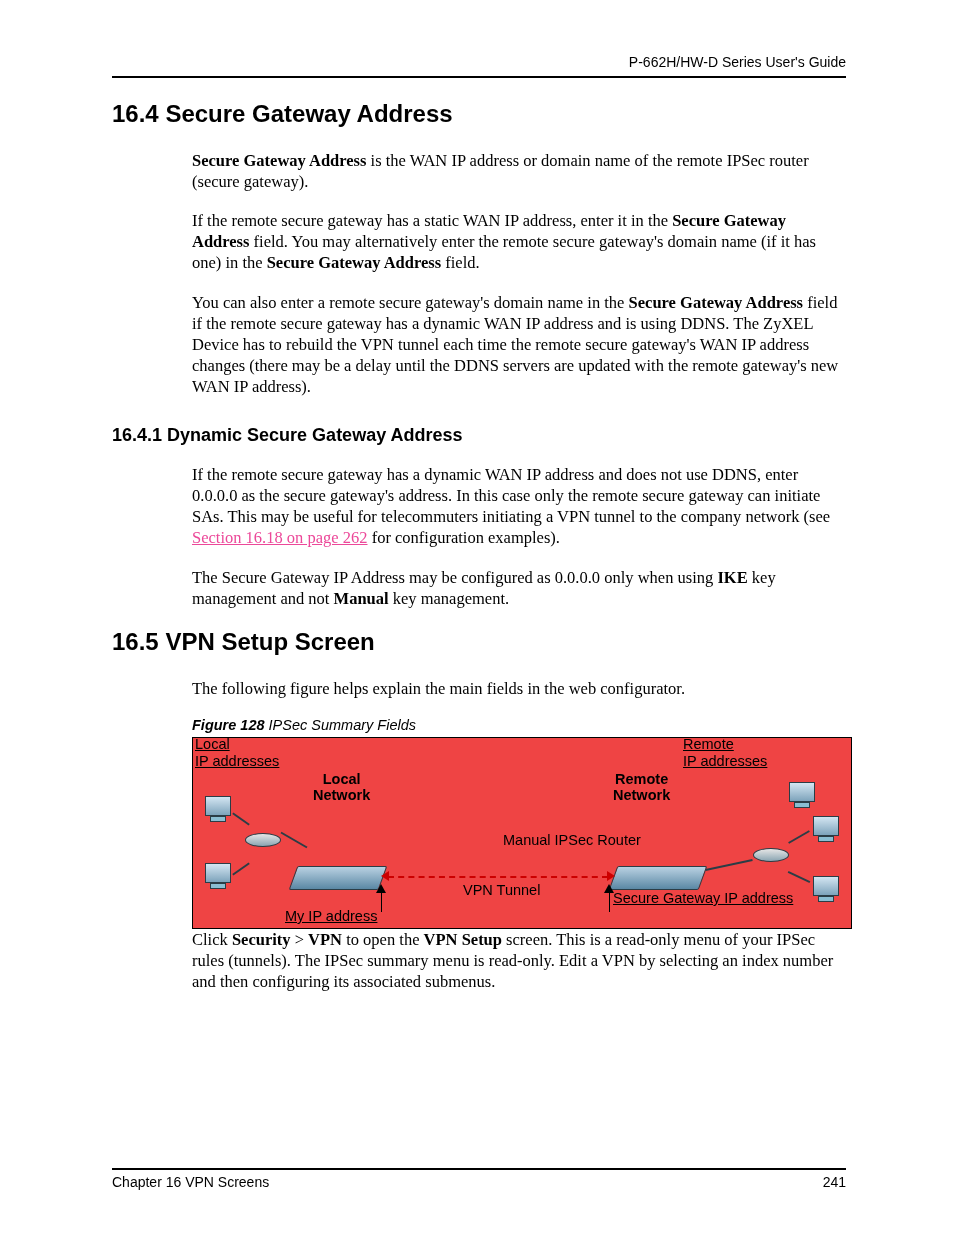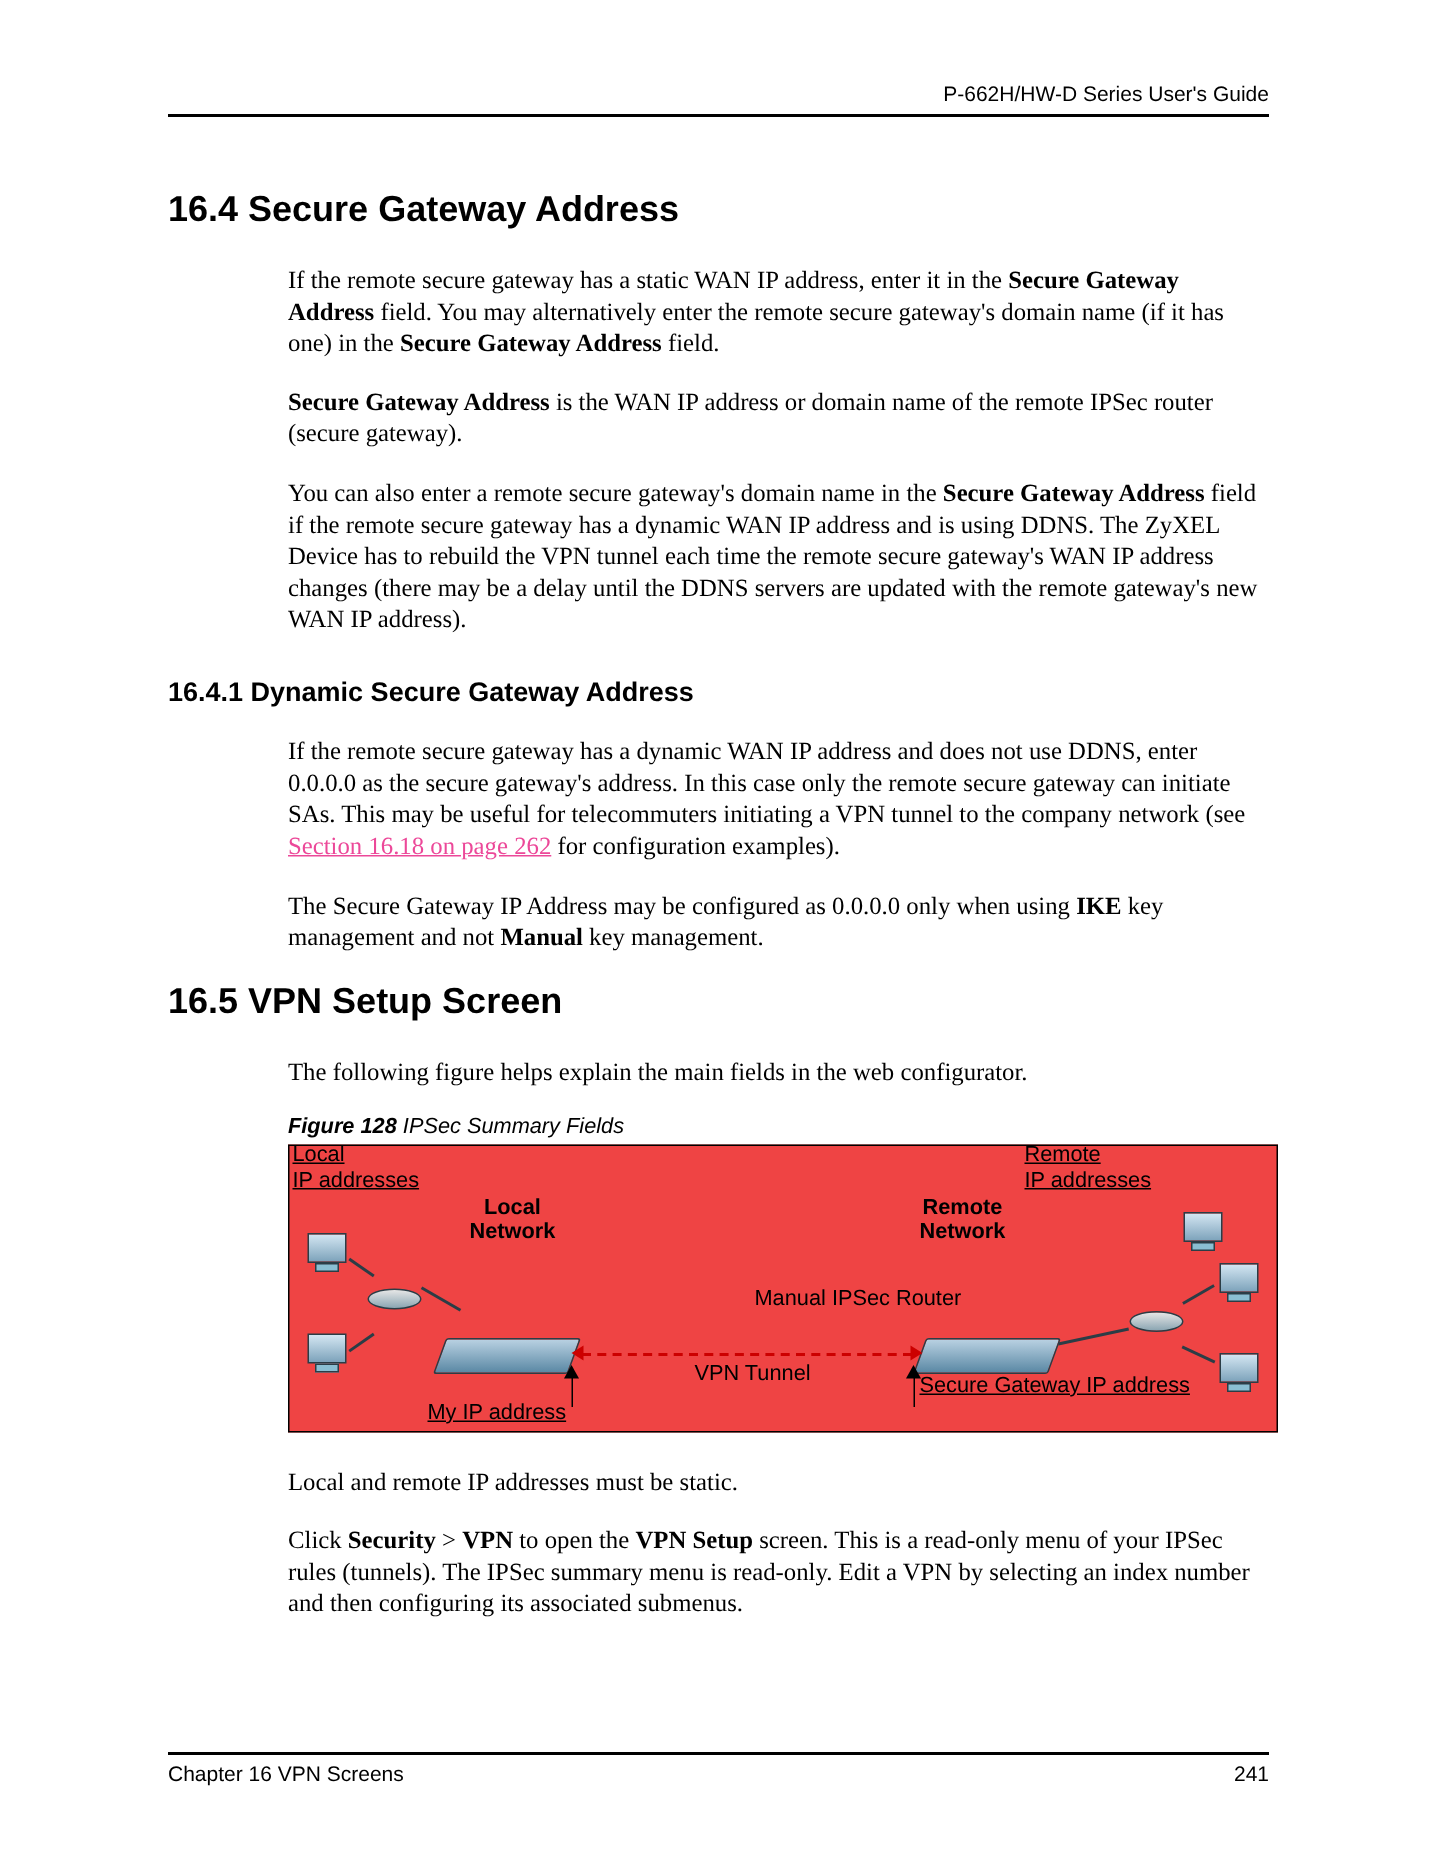--- a/index.html
+++ b/index.html
@@ -10,21 +10,21 @@
     position: relative;
     padding: 54px 108px 50px 112px;
   }
   .header-running {
     font-family: Arial, Helvetica, sans-serif;
     font-size: 14px;
     text-align: right;
     margin-bottom: 6px;
   }
   .rule { border-top: 2px solid #000; }
-  .content { padding-top: 38px; }
+  .content { padding-top: 12px; }
   h1 { font-family: Arial, Helvetica, sans-serif; font-size: 24px; font-weight: bold; margin-top: 10px; margin-bottom: 22px; }
   h2 { font-family: Arial, Helvetica, sans-serif; font-size: 18px; font-weight: bold; margin-top: 28px; margin-bottom: 18px; }
   .body-p {
     font-size: 16.5px;
     line-height: 1.28;
     margin: 0 0 18px 80px;
   }
   .body-p:last-child { margin-bottom: 0; }
   .link { color: #ec4899; text-decoration: underline; }
   .fig-caption {
@@ -69,25 +69,25 @@
 <body>
 
 <div class="header-running">P-662H/HW-D Series User's Guide</div>
 <div class="rule"></div>
 
 <div class="content">
 
   <h1>16.4  Secure Gateway Address</h1>
 
   <p class="body-p">
-    <span>If the remote secure gateway has a static WAN IP address, enter it in the </span><b>Secure Gateway Address</b><span> field. You may alternatively enter the remote secure gateway's domain name (if it has one) in the </span><b>Secure Gateway Address</b><span> field.</span>
+    <b>Secure Gateway Address</b><span> is the WAN IP address or domain name of the remote IPSec router (secure gateway).</span>
   </p>
 
   <p class="body-p">
-    <b>Secure Gateway Address</b><span> is the WAN IP address or domain name of the remote IPSec router (secure gateway).</span>
+    <span>If the remote secure gateway has a static WAN IP address, enter it in the </span><b>Secure Gateway Address</b><span> field. You may alternatively enter the remote secure gateway's domain name (if it has one) in the </span><b>Secure Gateway Address</b><span> field.</span>
   </p>
 
   <p class="body-p">
     <span>You can also enter a remote secure gateway's domain name in the </span><b>Secure Gateway Address</b><span> field if the remote secure gateway has a dynamic WAN IP address and is using DDNS. The ZyXEL Device has to rebuild the VPN tunnel each time the remote secure gateway's WAN IP address changes (there may be a delay until the DDNS servers are updated with the remote gateway's new WAN IP address).</span>
   </p>
 
   <h2>16.4.1  Dynamic Secure Gateway Address</h2>
 
   <p class="body-p">
     <span>If the remote secure gateway has a dynamic WAN IP address and does not use DDNS, enter 0.0.0.0 as the secure gateway's address. In this case only the remote secure gateway can initiate SAs. This may be useful for telecommuters initiating a VPN tunnel to the company network (see </span><span class="link">Section 16.18 on page 262</span><span> for configuration examples).</span>
@@ -156,21 +156,20 @@
     <div class="pc" style="left:620px; top:138px;">
         <div class="mon"></div>
         <div class="base"></div>
       </div>
     <div class="hub" style="left:560px; top:110px;"></div>
     <div class="net-line" style="left:594px; top:98px; width:24px; height:2px; transform:rotate(-30deg);"></div>
     <div class="net-line" style="left:594px; top:138px; width:24px; height:2px; transform:rotate(25deg);"></div>
     <div class="net-line" style="left:512px; top:126px; width:48px; height:2px; transform:rotate(-12deg);"></div>
   </div>
 
-  <p class="body-p" style="margin-top:22px">Local and remote IP addresses must be static.</p>
 
   <p class="body-p">
     <span>Click </span><b>Security</b><span> &gt; </span><b>VPN</b><span> to open the </span><b>VPN Setup</b><span> screen. This is a read-only menu of your IPSec rules (tunnels). The IPSec summary menu is read-only. Edit a VPN by selecting an index number and then configuring its associated submenus.</span>
   </p>
 
 </div>
 
 <div class="footer">
   <div class="rule"></div>
   <div class="footer-row">

